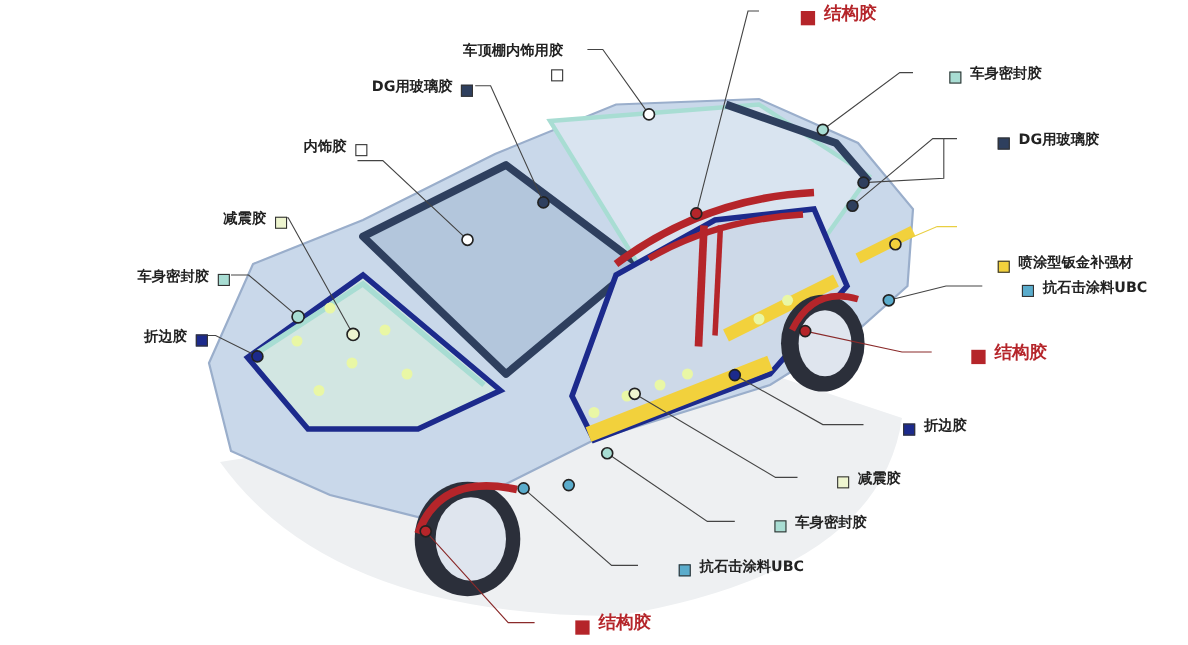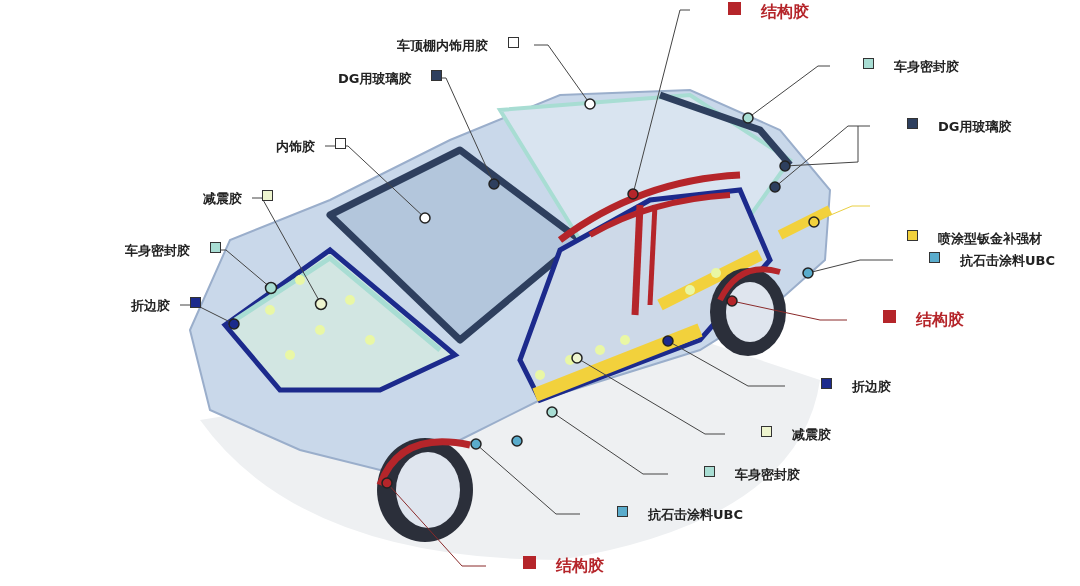--- a/index.html
+++ b/index.html
@@ -1,18 +1,18 @@
 <!DOCTYPE html>
 <html><head>
 <meta charset="utf-8">
 <style>
   html,body{margin:0;padding:0;background:#fff;}
   body{width:1080px;height:586px;position:relative;overflow:hidden;font-family:"DejaVu Sans","Liberation Sans",sans-serif;}
   #stage{position:absolute;left:0;top:0;width:1080px;height:586px;}
-  .lbl{position:absolute;display:flex;align-items:flex-start;gap:20px;font-size:13px;color:#222;white-space:nowrap;font-weight:bold;padding-left:25px;}
+  .lbl{position:absolute;display:flex;align-items:flex-end;gap:8px;font-size:13px;color:#222;white-space:nowrap;font-weight:bold;padding-left:25px;}
   .lbl.big{font-size:16px;color:#b5252a;}
   .sw{display:inline-block;width:11px;height:11px;border:1px solid #333;box-sizing:border-box;}
   .big .sw{width:13px;height:13px;border:none;}
 </style>
 </head>
 <body>
 
 <div id="stage">
   <svg width="1080" height="586" viewBox="0 0 1080 586">
 
@@ -101,29 +101,29 @@
       <circle cx="517" cy="441" r="5" fill="#5aaccc"></circle>
       <circle cx="387" cy="483" r="5" fill="#b5252a"></circle>
     </g>
   </svg>
 
   <div id="labels">
       <div class="lbl big" style="left: 703px; top: 2px;">
         <span class="sw" style="background: rgb(181, 37, 42);"></span>
         <span>结构胶</span>
       </div>
-      <div class="lbl" style="left: 372px; top: 37px;">
+      <div class="lbl" style="left: 396px; top: 37px; flex-direction: column;">
         <span>车顶棚内饰用胶</span>
         <span class="sw" style="background: rgb(255, 255, 255);"></span>
       </div>
       <div class="lbl" style="left: 313px; top: 70px;">
         <span>DG用玻璃胶</span>
         <span class="sw" style="background: rgb(46, 63, 94);"></span>
       </div>
-      <div class="lbl" style="left: 251px; top: 138px;">
+      <div class="lbl" style="left: 251px; top: 124px;">
         <span>内饰胶</span>
         <span class="sw" style="background: rgb(255, 255, 255);"></span>
       </div>
       <div class="lbl" style="left: 178px; top: 190px;">
         <span>减震胶</span>
         <span class="sw" style="background: rgb(238, 245, 207);"></span>
       </div>
       <div class="lbl" style="left: 100px; top: 242px;">
         <span>车身密封胶</span>
         <span class="sw" style="background: rgb(168, 221, 211);"></span>

